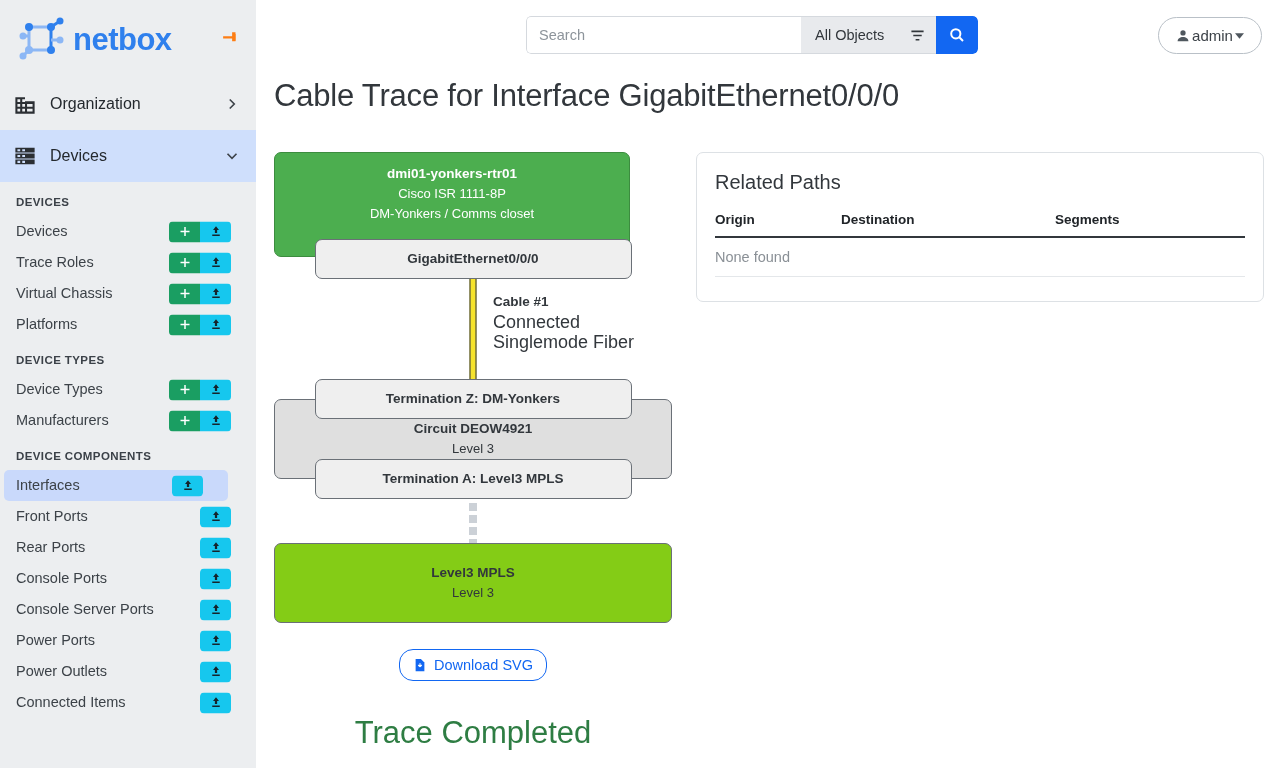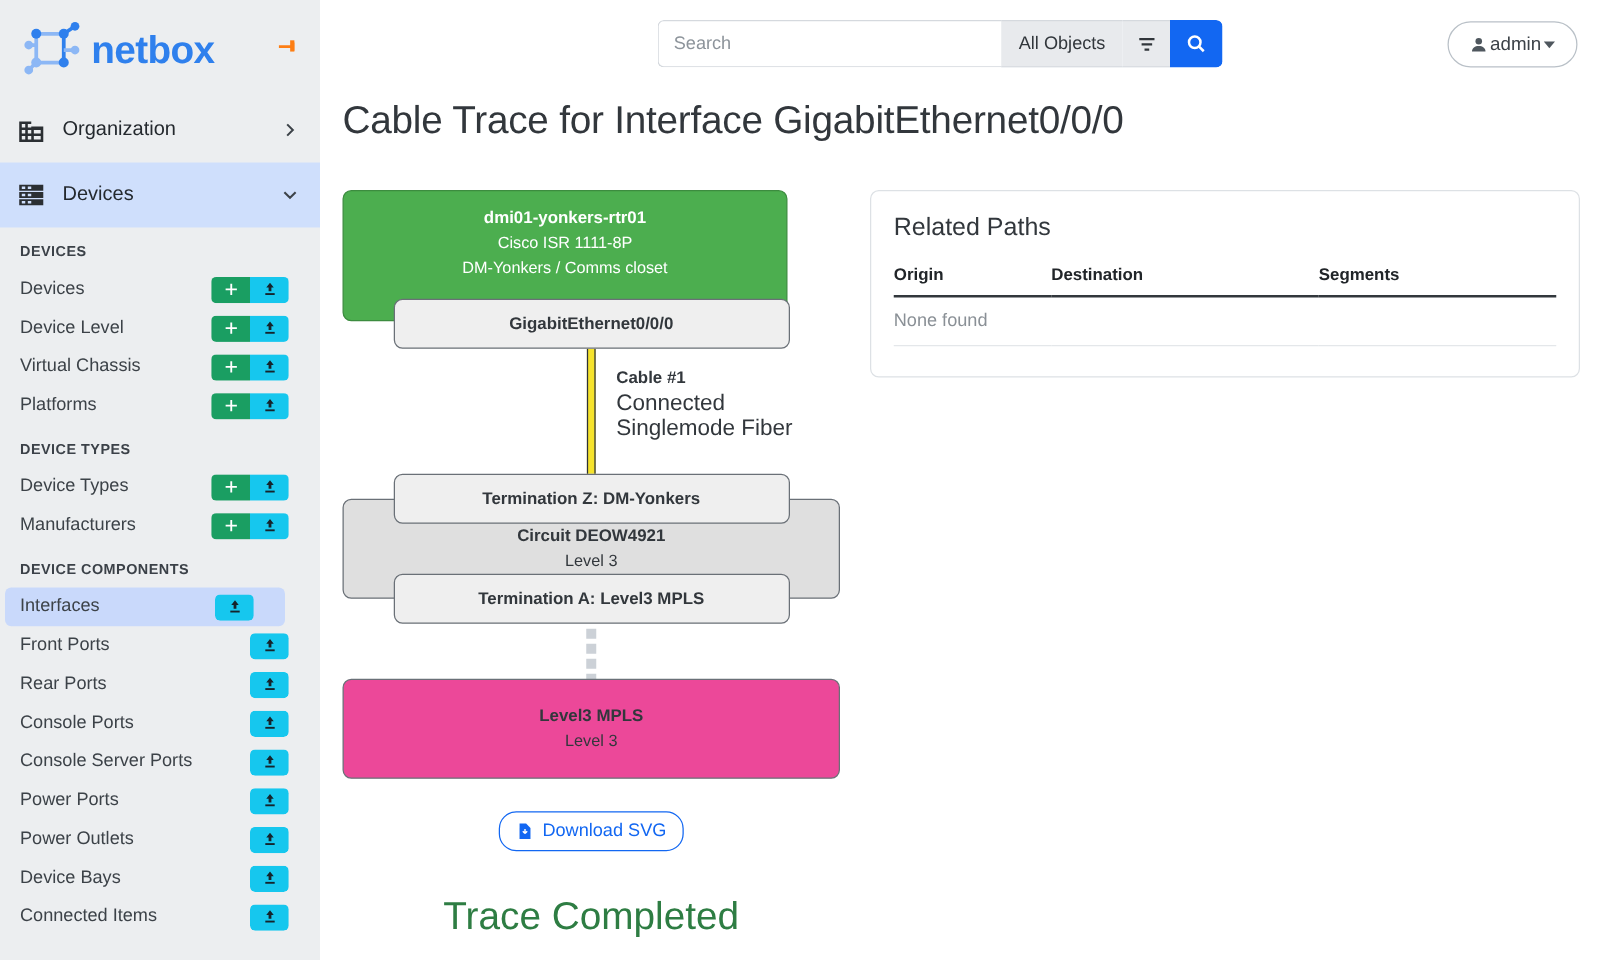--- a/index.html
+++ b/index.html
@@ -199,21 +199,21 @@
   .dots {
     height: 44px; position: relative;
   }
   .dots i {
     position: absolute; left: 199px; transform: translateX(-4px);
     width: 8px; height: 8px; background: #ccd1d7; display: block;
   }
 
   .node-end {
     width: 398px; height: 80px;
-    background: #ec4899; border-color: #6a7077; color: #32373c;
+    background: #84cc16; border-color: #6a7077; color: #32373c;
   }
 
   .dl-row { display: flex; justify-content: center; margin-top: 26px; }
   .dl-btn {
     display: inline-flex; align-items: center; gap: 7px;
     height: 32px; padding: 0 13px;
     border: 1px solid #1267f2; border-radius: 14px;
     background: #fff; color: #1267f2; font-size: 14.5px;
     cursor: pointer; font-family: "Liberation Sans", sans-serif;
   }
@@ -314,21 +314,21 @@
             </div>
             <div class="mini-btn imp">
               <svg viewBox="0 0 16 16" fill="currentColor">
                 <path d="M8 1l4 5H9.5v4h-3V6H4z"></path>
                 <rect x="3" y="12" width="10" height="2"></rect>
               </svg>
             </div>
           </div>
         </div>
         <div class="nav-item">
-          <span class="n-label">Device Level</span>
+          <span class="n-label">Trace Roles</span>
           <div class="btn-stack">
             <div class="mini-btn add">
               <svg viewBox="0 0 16 16" fill="currentColor">
                 <path d="M7 2h2v5h5v2H9v5H7V9H2V7h5z"></path>
               </svg>
             </div>
             <div class="mini-btn imp">
               <svg viewBox="0 0 16 16" fill="currentColor">
                 <path d="M8 1l4 5H9.5v4h-3V6H4z"></path>
                 <rect x="3" y="12" width="10" height="2"></rect>
@@ -463,31 +463,20 @@
             <div class="mini-btn imp solo">
               <svg viewBox="0 0 16 16" fill="currentColor">
                 <path d="M8 1l4 5H9.5v4h-3V6H4z"></path>
                 <rect x="3" y="12" width="10" height="2"></rect>
               </svg>
             </div>
           </div>
         </div>
         <div class="nav-item">
           <span class="n-label">Power Outlets</span>
-          <div class="btn-stack">
-            <div class="mini-btn imp solo">
-              <svg viewBox="0 0 16 16" fill="currentColor">
-                <path d="M8 1l4 5H9.5v4h-3V6H4z"></path>
-                <rect x="3" y="12" width="10" height="2"></rect>
-              </svg>
-            </div>
-          </div>
-        </div>
-        <div class="nav-item">
-          <span class="n-label">Device Bays</span>
           <div class="btn-stack">
             <div class="mini-btn imp solo">
               <svg viewBox="0 0 16 16" fill="currentColor">
                 <path d="M8 1l4 5H9.5v4h-3V6H4z"></path>
                 <rect x="3" y="12" width="10" height="2"></rect>
               </svg>
             </div>
           </div>
         </div>
         <div class="nav-item">

